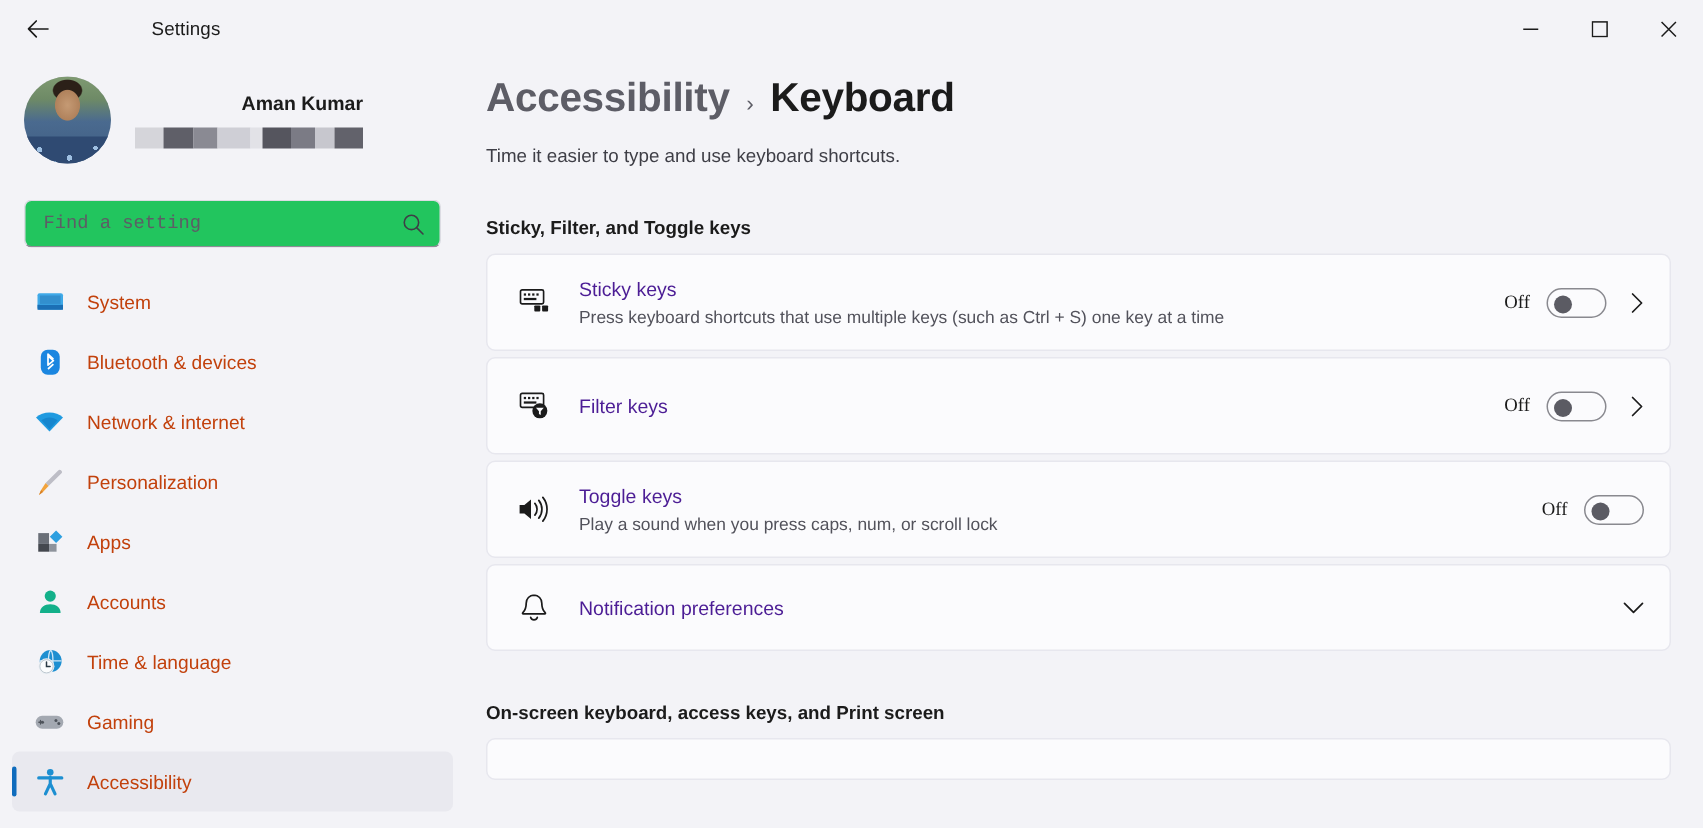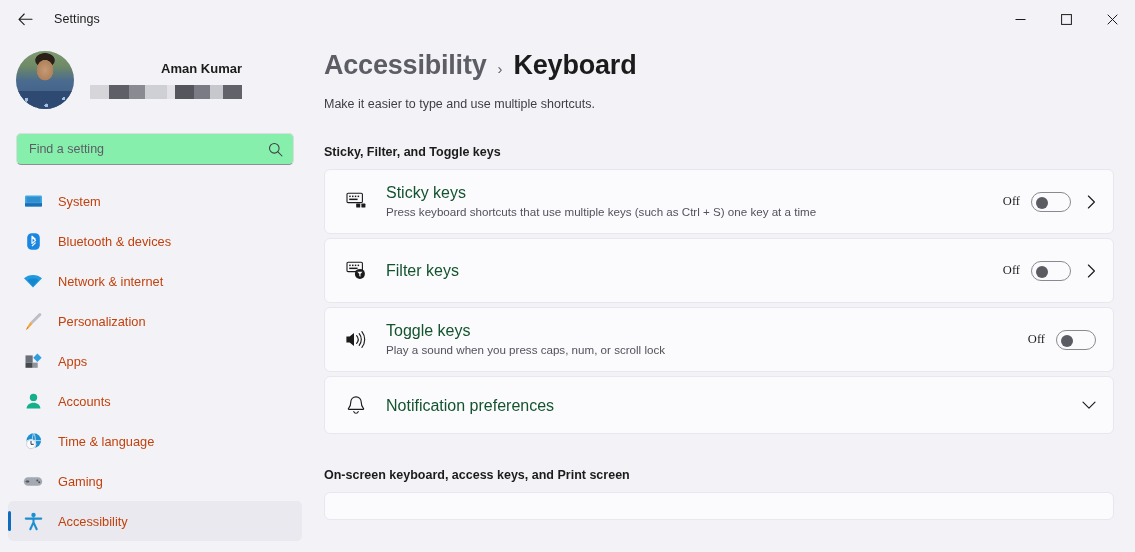--- a/index.html
+++ b/index.html
@@ -10,20 +10,21 @@
     background: #f3f3f7;
     color: #1b1b1b;
     -webkit-font-smoothing: antialiased;
   }
 
   
   .titlebar {
     position: absolute; top: 0; left: 0; width: 1135px; height: 38px;
     display: flex; align-items: center;
     background: #f3f3f7;
+    gap: 47px;
   }
   .back-btn {
     width: 34px; height: 30px; margin-left: 8px;
     display: flex; align-items: center; justify-content: center;
     border-radius: 5px; cursor: pointer;
   }
   .app-title {
     margin-left: 12px; font-size: 12.5px; color: #1b1b1b;
     letter-spacing: .1px;
   }
@@ -70,25 +71,25 @@
   .profile-text { margin-left: 16px; }
   .profile-name { font-size: 13px; font-weight: bold; color: #1b1b1b; text-align: right; }
   .profile-email {
     margin-top: 9px; display: flex; height: 14px; width: 152px;
   }
   .profile-email i { display: block; height: 100%; }
 
   .searchbox {
     position: relative;
     margin: 24px 0 0 16px; width: 278px; height: 32px;
-    background: #86efac;
+    background: #22c55e;
     border: 1px solid #dcdce3;
     border-bottom: 1px solid #8d8d96;
     border-radius: 5px;
-    display: flex; align-items: center;
+    display: flex; align-items: center; font-family: Liberation Mono, monospace;
   }
   .searchbox input {
     border: 0; outline: 0; background: transparent;
     font-family: inherit; font-size: 12.5px; color: #1b1b1b;
     padding: 0 34px 0 12px; width: 100%; height: 100%;
   }
   .searchbox input::placeholder { color: #5d5d66; }
   .search-icon { position: absolute; right: 10px; top: 8px; }
 
   .navlist { margin-top: 16px; }
@@ -147,21 +148,21 @@
   }
   .card.h-tall { height: 65px; }
   .card.h-short { height: 58px; }
   .card.h-stub  { height: 28px; margin-bottom: 0; cursor: default; }
   .cardicon {
     width: 32px; flex: none;
     display: flex; align-items: center; justify-content: center;
     color: #1b1b1b;
   }
   .cardtext { margin-left: 14px; flex: 1; min-width: 0; }
-  .card-title { font-size: 16px; color: #14532d; line-height: 17px; }
+  .card-title { font-size: 13px; color: #4c1d95; line-height: 17px; }
   .card-sub { margin-top: 3px; font-size: 11.6px; color: #52525b; line-height: 15px; }
   .card-right { display: flex; align-items: center; flex: none; font-family: Liberation Serif, serif; }
   .toggle-state { font-size: 12.5px; color: #1b1b1b; margin-right: 11px; }
 
   .switch {
     width: 40px; height: 20px; border-radius: 10px;
     background: #fbfbfd;
     border: 1px solid #89898f;
     position: relative; flex: none;
   }
@@ -342,21 +343,21 @@
 </div>
 
 <div class="main">
 
   <div class="breadcrumb">
     <span class="crumb-parent">Accessibility</span>
     <span class="crumb-sep">›</span>
     <span class="crumb-current">Keyboard</span>
   </div>
 
-  <div class="page-desc">Make it easier to type and use multiple shortcuts.</div>
+  <div class="page-desc">Time it easier to type and use keyboard shortcuts.</div>
 
   <div class="section-head">Sticky, Filter, and Toggle keys</div>
 
   <div class="card h-tall">
     <div class="cardicon">
       <svg width="21" height="21" viewBox="0 0 21 21" fill="none">
         <rect x="1" y="2.2" width="15.4" height="9.4" rx="1.1" stroke="#1b1b1b" stroke-width="1.1"></rect>
         <g fill="#1b1b1b">
           <rect x="3.2" y="4.6" width="1.5" height="1.5"></rect>
             <rect x="6" y="4.6" width="1.5" height="1.5"></rect>

